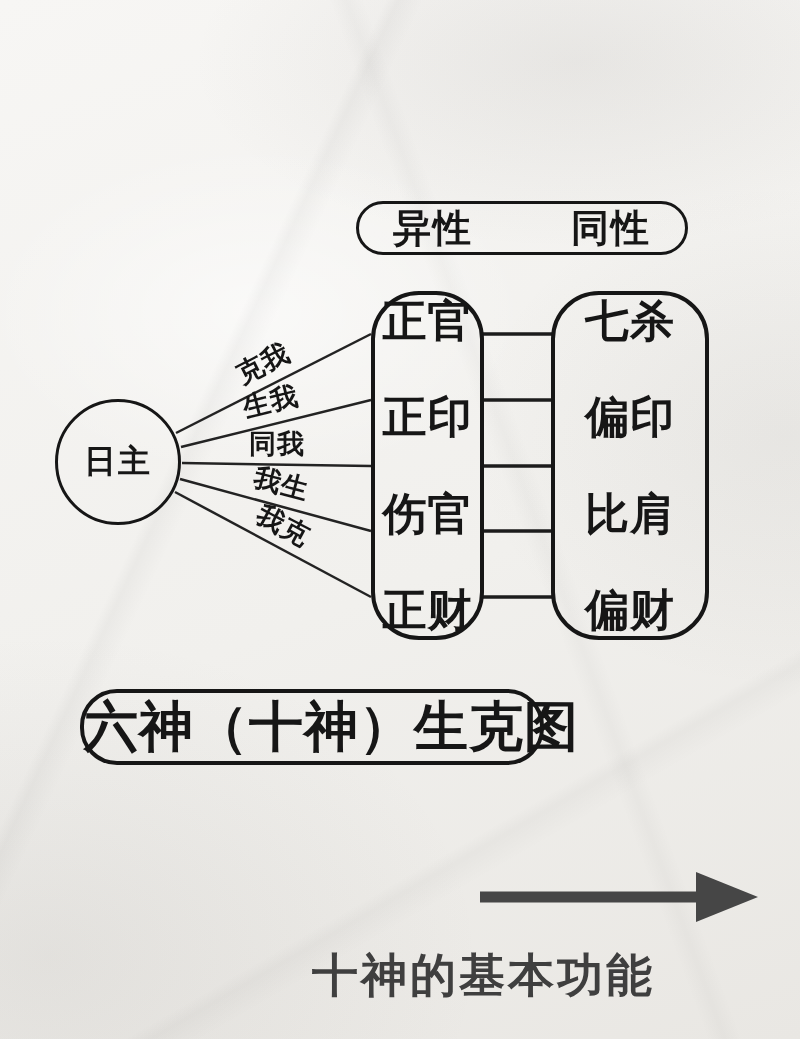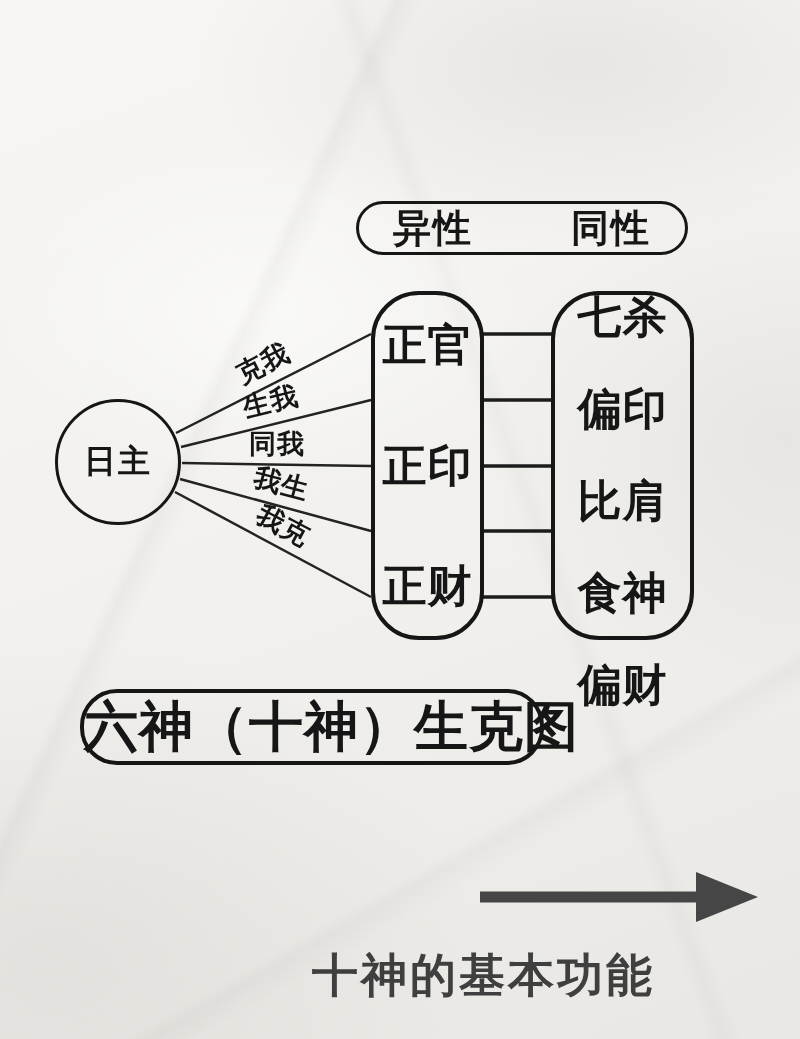--- a/index.html
+++ b/index.html
@@ -35,21 +35,21 @@
     display:flex; align-items:center; justify-content:center;
     font-size:32px; font-weight:700; color:#161616; letter-spacing:2px;
   }
   .box {
     position:absolute; top:291px; height:349px; box-sizing:border-box;
     border:4px solid #161616; border-radius:48px;
     display:flex; flex-direction:column; justify-content:space-evenly; align-items:center;
     font-size:44px; font-weight:700; color:#161616; line-height:1;gap:48px;
   }
   .yi-box   { left:371px; width:113px; }
-  .tong-box { left:551px; width:143px; }
+  .tong-box { left:551px; width:158px; }
   .box span { white-space:nowrap; letter-spacing:1px; }
 
   .rel {
     position:absolute; font-size:27px; font-weight:700; color:#161616;
     white-space:nowrap; letter-spacing:1px;
   }
   .rel0 { left:273px; top:383px; transform:translate(-50%,-50%) rotate(-27deg) translateY(-22px); }
   .rel1 { left:276px; top:423px; transform:translate(-50%,-50%) rotate(-14deg) translateY(-22px); }
   .rel2 { left:277px; top:464px; transform:translate(-50%,-50%) rotate(0deg)   translateY(-20px); }
   .rel3 { left:276px; top:505px; transform:translate(-50%,-50%) rotate(14.5deg) translateY(-22px); }
@@ -97,28 +97,28 @@
     <span>同性</span>
   </div>
 
   <div class="circle">
     <span>日主</span>
   </div>
 
   <div class="box yi-box">
     <span>正官</span>
     <span>正印</span>
+    <span>伤官</span>
     <span>正财</span>
   </div>
 
   <div class="box tong-box">
     <span>七杀</span>
     <span>偏印</span>
     <span>比肩</span>
-    <span>食神</span>
     <span>偏财</span>
   </div>
 
   <span class="rel rel0">克我</span>
   <span class="rel rel1">生我</span>
   <span class="rel rel2">同我</span>
   <span class="rel rel3">我生</span>
   <span class="rel rel4">我克</span>
 
   <div class="caption">

